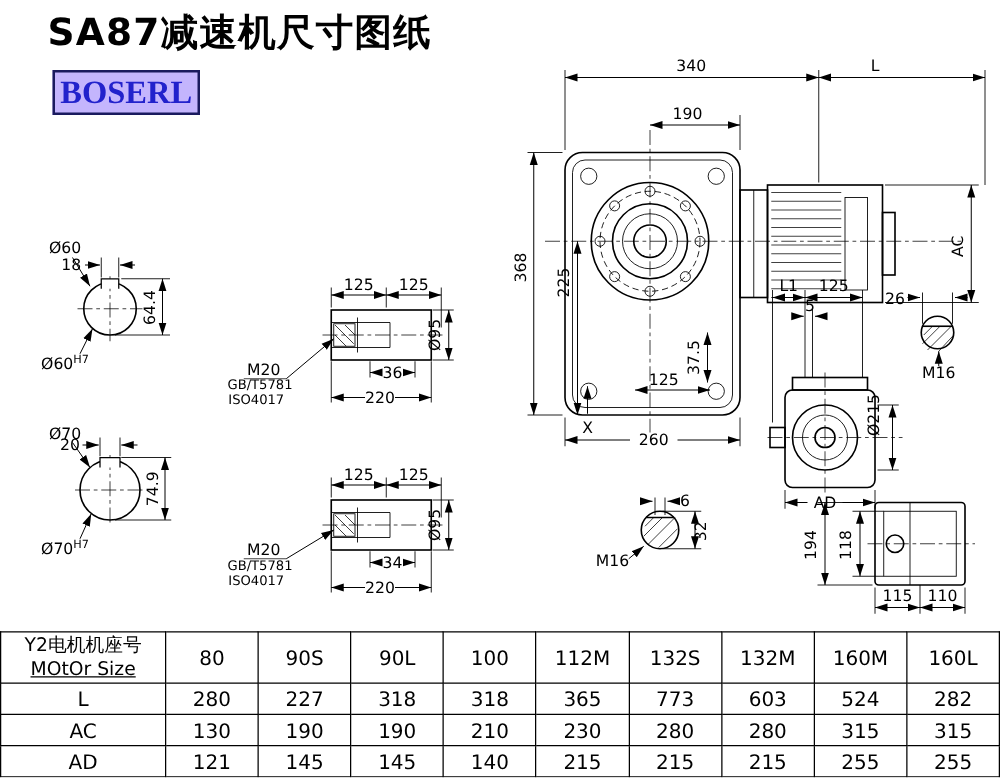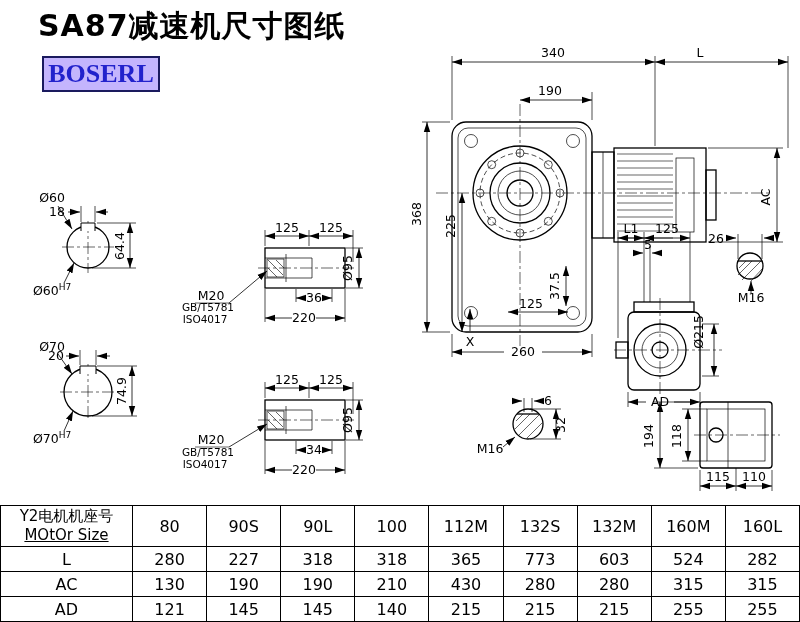--- a/index.html
+++ b/index.html
@@ -377,21 +377,21 @@
       <td>603</td>
       <td>524</td>
       <td>282</td>
     </tr>
     <tr class="dr">
       <td>AC</td>
       <td>130</td>
       <td>190</td>
       <td>190</td>
       <td>210</td>
-      <td>430</td>
+      <td>230</td>
       <td>280</td>
       <td>280</td>
       <td>315</td>
       <td>315</td>
     </tr>
     <tr class="dr">
       <td>AD</td>
       <td>121</td>
       <td>145</td>
       <td>145</td>

